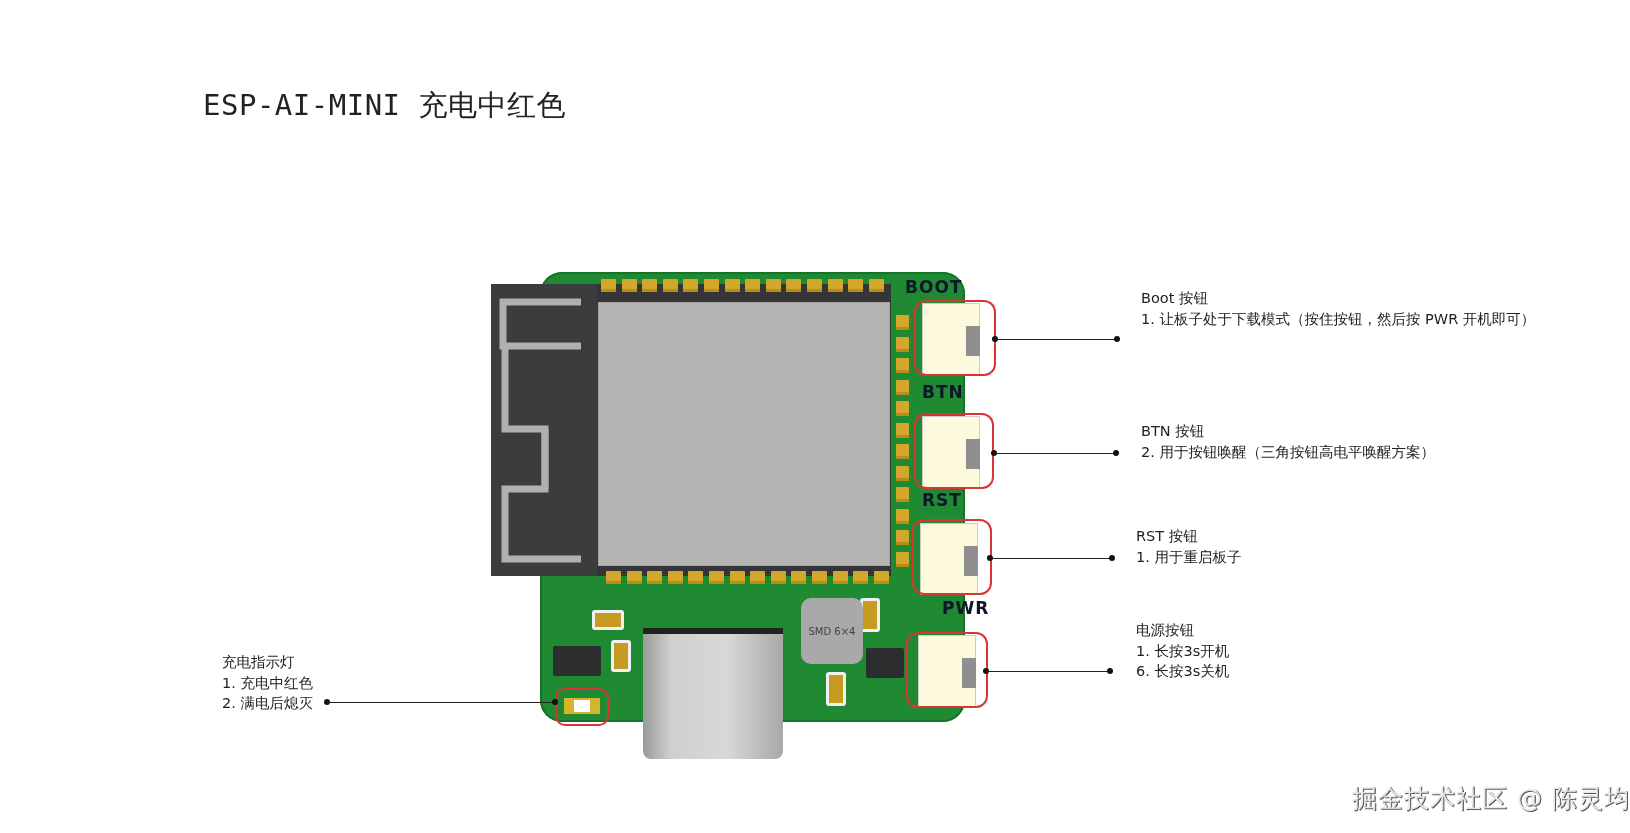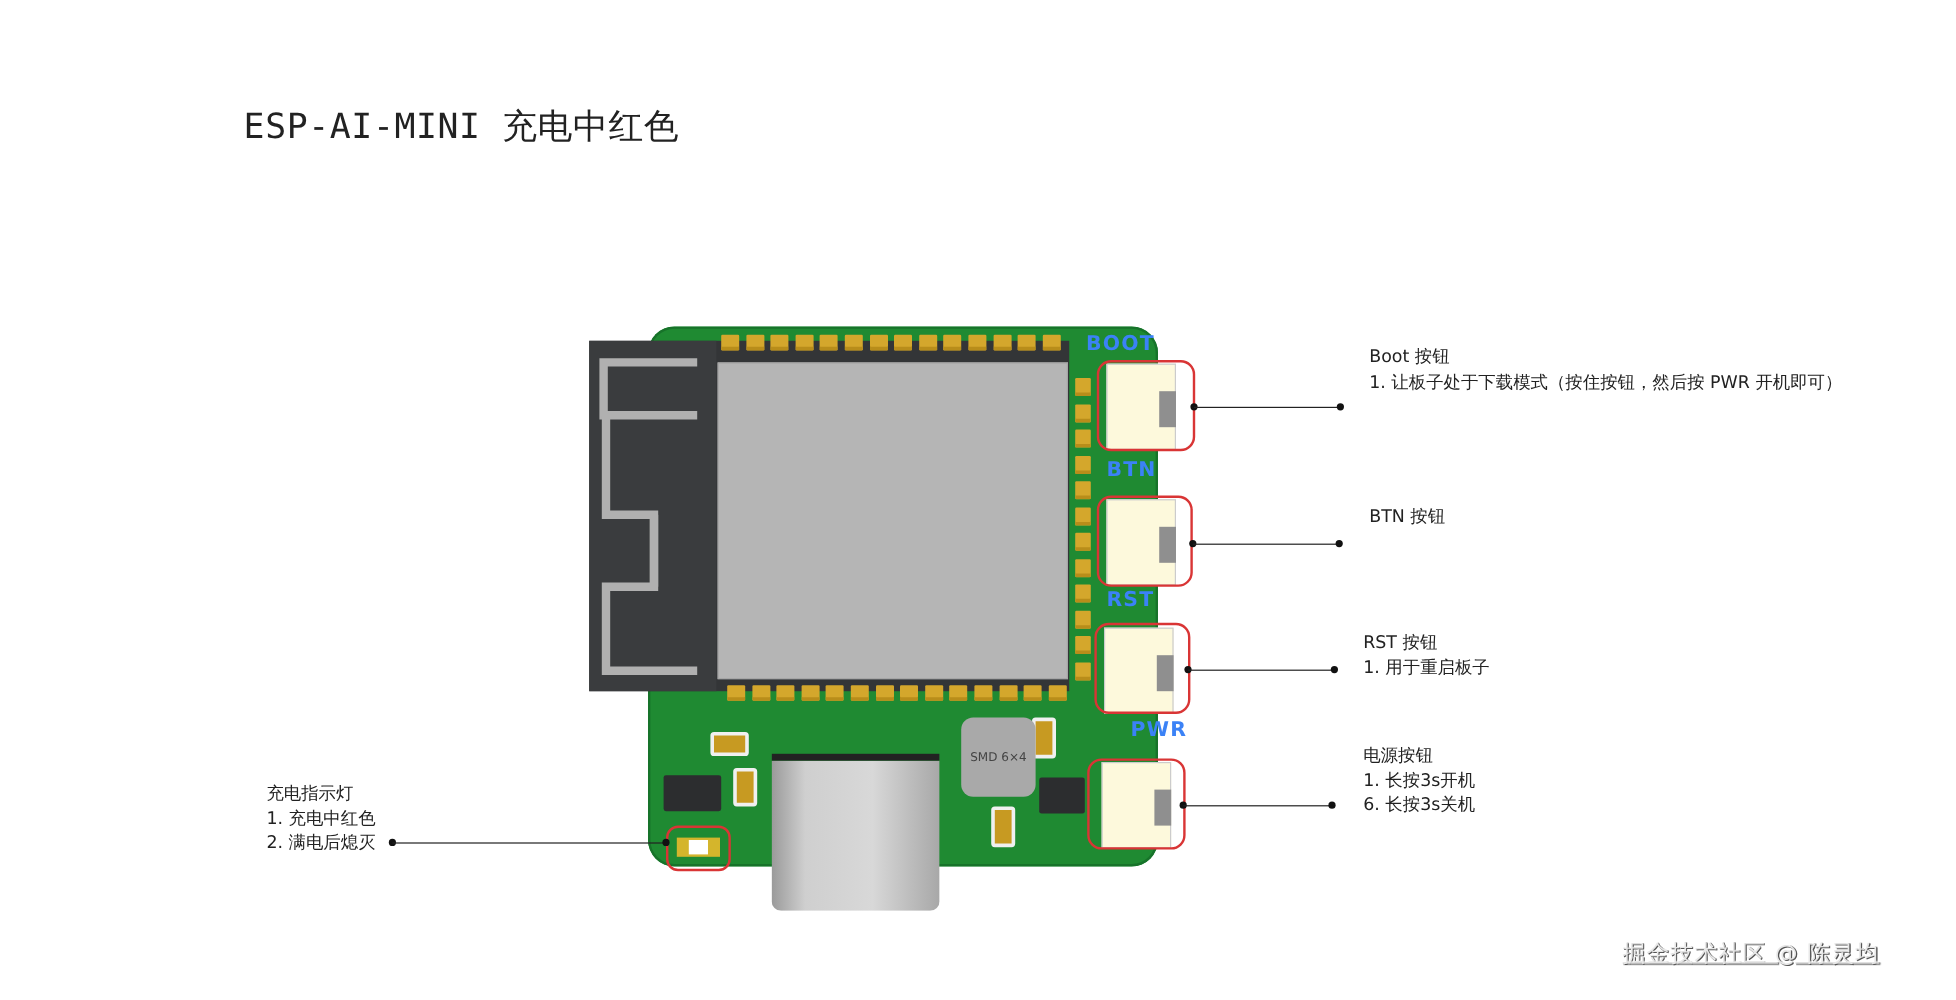--- a/index.html
+++ b/index.html
@@ -4,37 +4,37 @@
 <style>
   html, body { margin: 0; padding: 0; background: #ffffff; }
   body { width: 1630px; height: 833px; position: relative; overflow: hidden;
          font-family: "DejaVu Sans", "Liberation Sans", sans-serif; color: #1f1f1f; }
   .title { position: absolute; left: 203px; top: 86px; font-family: "DejaVu Sans Mono", "Liberation Mono", monospace;
            font-size: 29px; letter-spacing: 0.5px; color: #222; white-space: nowrap; }
   .callout { position: absolute; font-size: 14.5px; line-height: 20.5px; color: #222; white-space: nowrap; }
   .callout div { display: block; }
   .leader { position: absolute; height: 1.4px; background: #222; }
   .dot { position: absolute; width: 6px; height: 6px; border-radius: 50%; background: #111; }
-  .watermark { position: absolute; left: 1352px; top: 782px; font-size: 19px; color: #e8e8e8; white-space: nowrap;
-               text-shadow: 1px 1px 0 #555, -1px -1px 0 #fff, 1px 0 0 #777; letter-spacing: 1px; text-decoration: underline; }
+  .watermark { position: absolute; left: 1352px; top: 782px; font-size: 25px; color: #e8e8e8; white-space: nowrap;
+               text-shadow: 1px 1px 0 #555, -1px -1px 0 #fff, 1px 0 0 #777; letter-spacing: 1px; }
 
   
   .pcb { position: absolute; left: 540px; top: 272px; width: 425px; height: 450px; background: #1f8a32;
          border-radius: 22px; box-shadow: inset 0 0 0 2px #17732a; }
   .module { position: absolute; left: 491px; top: 284px; width: 400px; height: 292px; background: #333537; }
   .antenna-area { position: absolute; left: 491px; top: 284px; width: 106px; height: 292px; background: #3a3c3e; }
   .shield { position: absolute; left: 598px; top: 302px; width: 290px; height: 262px; background: #b5b5b5;
             border: 1px solid #a5a5a5; }
   .pad { position: absolute; width: 15px; height: 13px; background: #d4a72c; border-radius: 1px;
          box-shadow: inset 0 -3px 0 #b88d1a; }
   .pad-v { width: 13px; height: 15px; }
   .switch { position: absolute; width: 56px; height: 70px; background: #fdf9dc; border: 1px solid #ccc; }
   .switch .knob { position: absolute; right: -1px; top: 22px; width: 14px; height: 30px; background: #8f8f8f; }
   .switch-ring { position: absolute; border: 2px solid #d93535; border-radius: 12px; }
-  .silk { position: absolute; color: #3b82f6; font-family: "DejaVu Sans", sans-serif; font-weight: bold; font-size: 17px; letter-spacing: 1px; }
+  .silk { position: absolute; color: #0f172a; font-family: "DejaVu Sans", sans-serif; font-weight: bold; font-size: 17px; letter-spacing: 1px; }
   .usbc { position: absolute; left: 643px; top: 628px; width: 140px; height: 125px; background: linear-gradient(90deg,#9a9a9a,#cfcfcf 20%,#d8d8d8 60%,#a8a8a8);
           border-radius: 0 0 8px 8px; border-top: 6px solid #222; }
   .ic { position: absolute; background: #2c2d2f; border-radius: 2px; }
   .inductor { position: absolute; left: 801px; top: 598px; width: 62px; height: 66px; background: #a9a9a9; border-radius: 10px;
               color: #444; font-size: 10px; display: flex; align-items: center; justify-content: center; text-align: center; line-height: 11px; }
   .cap { position: absolute; background: #c79a22; border: 3px solid #f0f0f0; border-radius: 3px; }
   .led-ring { position: absolute; left: 555px; top: 688px; width: 50px; height: 34px; border: 2px solid #d93535; border-radius: 10px; }
   .led { position: absolute; left: 564px; top: 698px; width: 36px; height: 16px; background: #d4b52c; }
   .led i { position: absolute; left: 10px; top: 2px; width: 16px; height: 12px; background: #fff; }
 </style>
@@ -162,20 +162,21 @@
 <div class="leader" style="left:327px;top:702px;width:228px;"></div>
 <div class="dot" style="left:552px;top:699px;"></div>
 
 <div class="callout" style="left:1141px;top:288px;">
   <div>Boot 按钮</div>
   <div>1. 让板子处于下载模式（按住按钮，然后按 PWR 开机即可）</div>
 </div>
 
 <div class="callout" style="left:1141px;top:421px;">
   <div>BTN 按钮</div>
+  <div>2. 用于按钮唤醒（三角按钮高电平唤醒方案）</div>
 </div>
 
 <div class="callout" style="left:1136px;top:526px;">
   <div>RST 按钮</div>
   <div>1. 用于重启板子</div>
 </div>
 
 <div class="callout" style="left:1136px;top:620px;">
   <div>电源按钮</div>
   <div>1. 长按3s开机</div>

